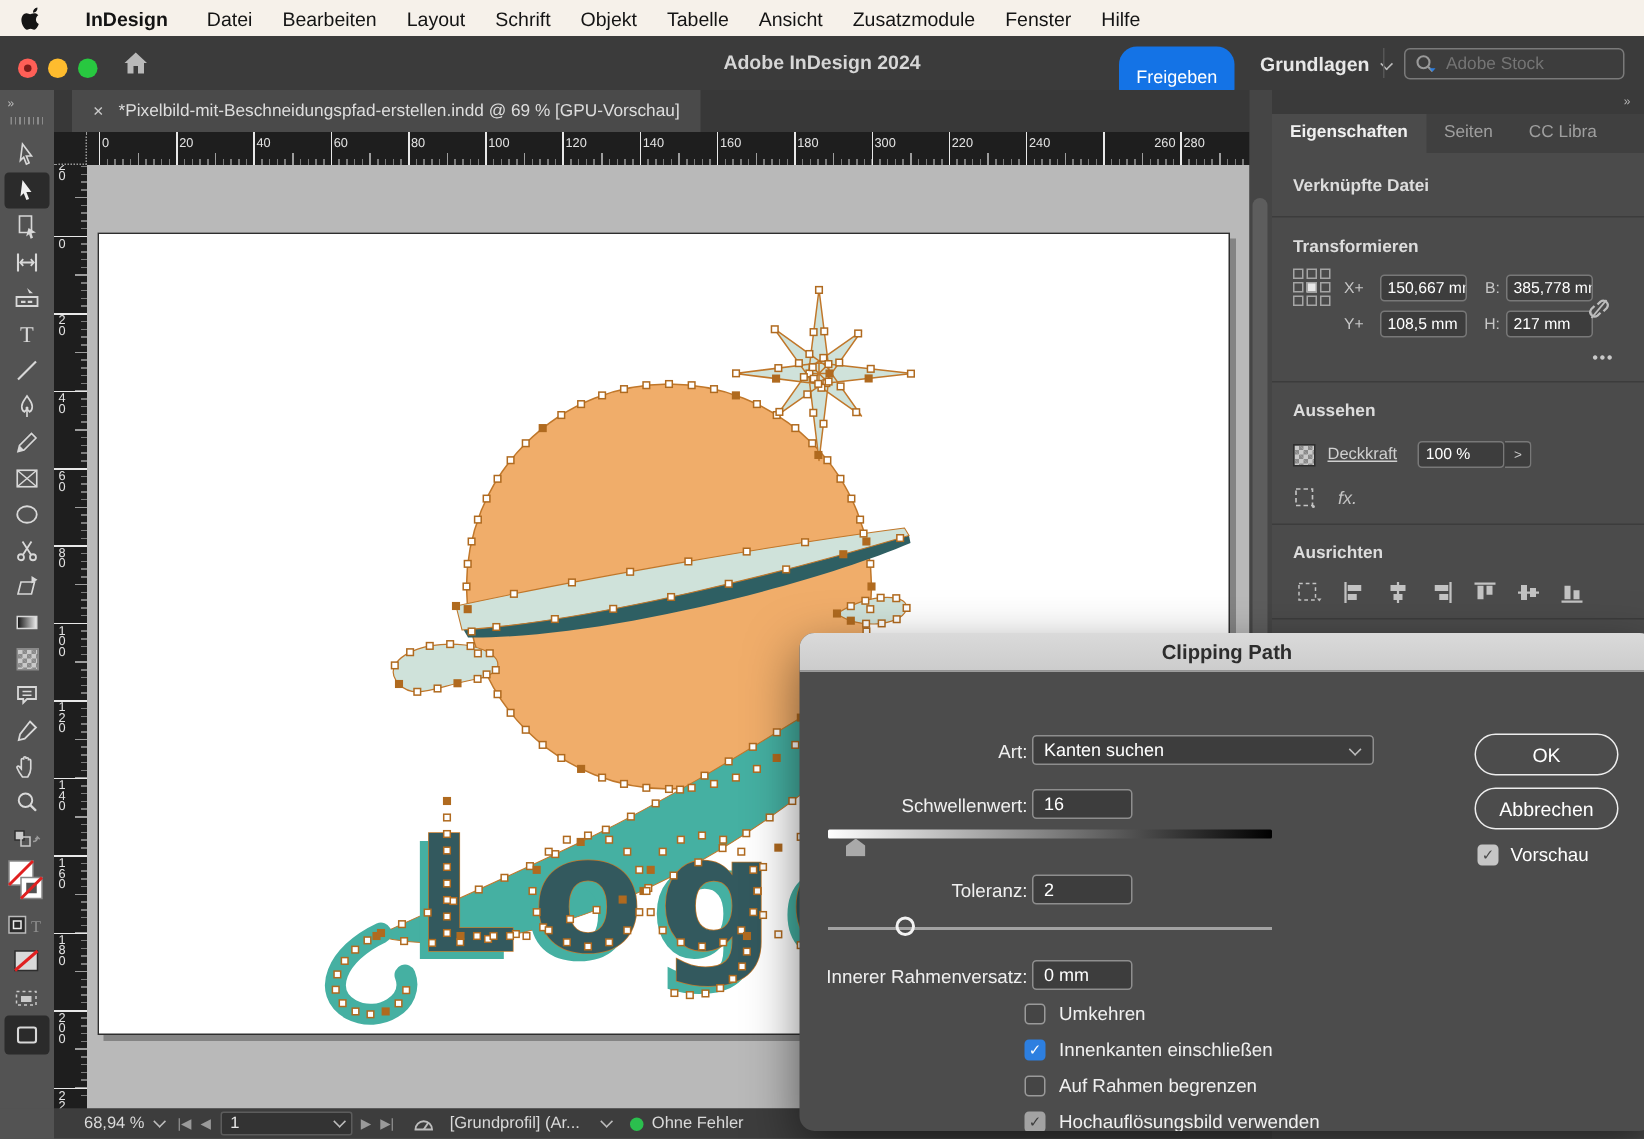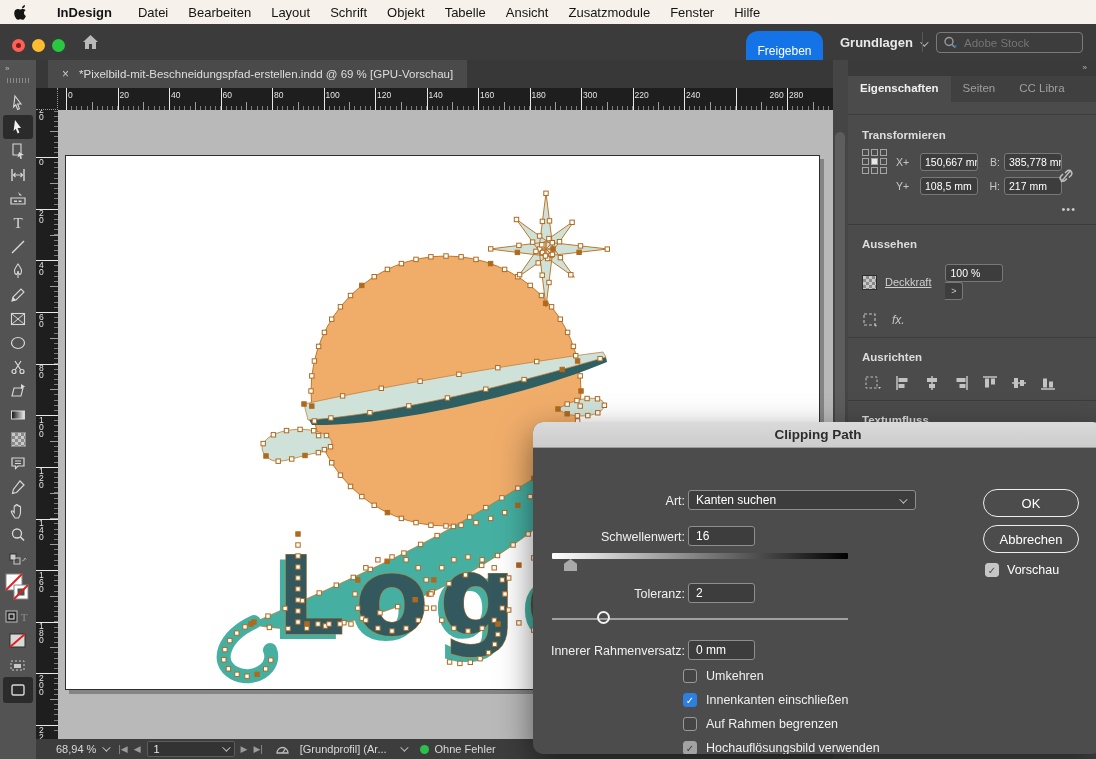--- a/index.html
+++ b/index.html
@@ -150,20 +150,21 @@
   <span id="menu-items"><span class="menu-item bold">InDesign</span><span class="menu-item">Datei</span><span class="menu-item">Bearbeiten</span><span class="menu-item">Layout</span><span class="menu-item">Schrift</span><span class="menu-item">Objekt</span><span class="menu-item">Tabelle</span><span class="menu-item">Ansicht</span><span class="menu-item">Zusatzmodule</span><span class="menu-item">Fenster</span><span class="menu-item">Hilfe</span></span>
 </div>
 
 <div id="titlebar">
   <span class="tl tl-red"></span>
   <span class="tl tl-yellow"></span>
   <span class="tl tl-green"></span>
   <svg id="home-icon" width="17" height="16" viewBox="0 0 17 16">
     <path fill="#b9b9b9" d="M8.5 1 1 8h2v7h4v-5h3v5h4V8h2z"></path>
   </svg>
+  <div id="app-title">Adobe InDesign 2024</div>
   <button id="share-btn">Freigeben</button>
   <span id="workspace"><span>Grundlagen</span><span class="chev"></span></span>
   <span id="ws-divider"></span>
   <div id="stock-box">
     <svg width="16" height="13" viewBox="0 0 16 13" style="margin-right:5px">
       <circle cx="6" cy="5.5" r="4" fill="none" stroke="#9a9a9a" stroke-width="1.4"></circle>
       <line x1="9" y1="8.5" x2="12" y2="11.5" stroke="#9a9a9a" stroke-width="1.4"></line>
       <path d="M10 9.5 l4 0 -2 2.4z" fill="#2d7fe0"></path>
     </svg>
     <input placeholder="Adobe Stock" style="">
@@ -675,20 +676,23 @@
   <div id="vscroll"></div>
 </div>
 
 <div id="rpanel">
   <div id="rpanel-head">»</div>
   <div id="panel-tabs">
       <span class="ptab active">Eigenschaften</span>
       <span class="ptab">Seiten</span>
       <span class="ptab">CC Libra</span>
     </div>
+  <div class="sec" style="padding-top:12px">
+    <span class="sec-title">Verknüpfte Datei</span>
+  </div>
   <div class="divider" style="margin:12px 0 0 0"></div>
   <div class="sec" style="padding-top:10px; position:relative;">
     <span class="sec-title">Transformieren</span>
     <div id="ref-grid" style="left:14px; top:34px;">
       <span></span>
         <span></span>
         <span></span>
         <span></span>
         <span class="c"></span>
         <span></span>
@@ -712,21 +716,21 @@
       <line x1="3" y1="15" x2="13" y2="3" stroke="#bdbdbd" stroke-width="1.3"></line>
     </svg>
     <div style="text-align:right; color:#c9c9c9; letter-spacing:1px; font-size:11px; margin:8px 6px 0 0;">•••</div>
   </div>
   <div class="divider"></div>
   <div class="sec" style="position:relative;">
     <span class="sec-title">Aussehen</span>
     <div style="display:flex; align-items:center; gap:8px; margin-top:12px;">
       <span class="checker"></span>
       <span class="underline">Deckkraft</span>
-      <span class="opacity-field" style="margin-left:6px;flex-direction:column;">
+      <span class="opacity-field" style="margin-left:6px;">
         <span class="field val">100 %</span>
         <span class="exp">&gt;</span>
       </span>
     </div>
     <div style="display:flex; align-items:center; gap:14px; margin-top:12px;">
       <svg width="16" height="16" viewBox="0 0 16 16">
           <rect x="2" y="2" width="11" height="11" fill="none" stroke="#c3c3c3" stroke-width="1.1" stroke-dasharray="3 2"></rect>
           <circle cx="13.6" cy="13.6" r="1" fill="#c3c3c3"></circle>
         </svg>
       <span class="icon-gray" style="font-style:italic; font-size:12px;">fx.</span>

